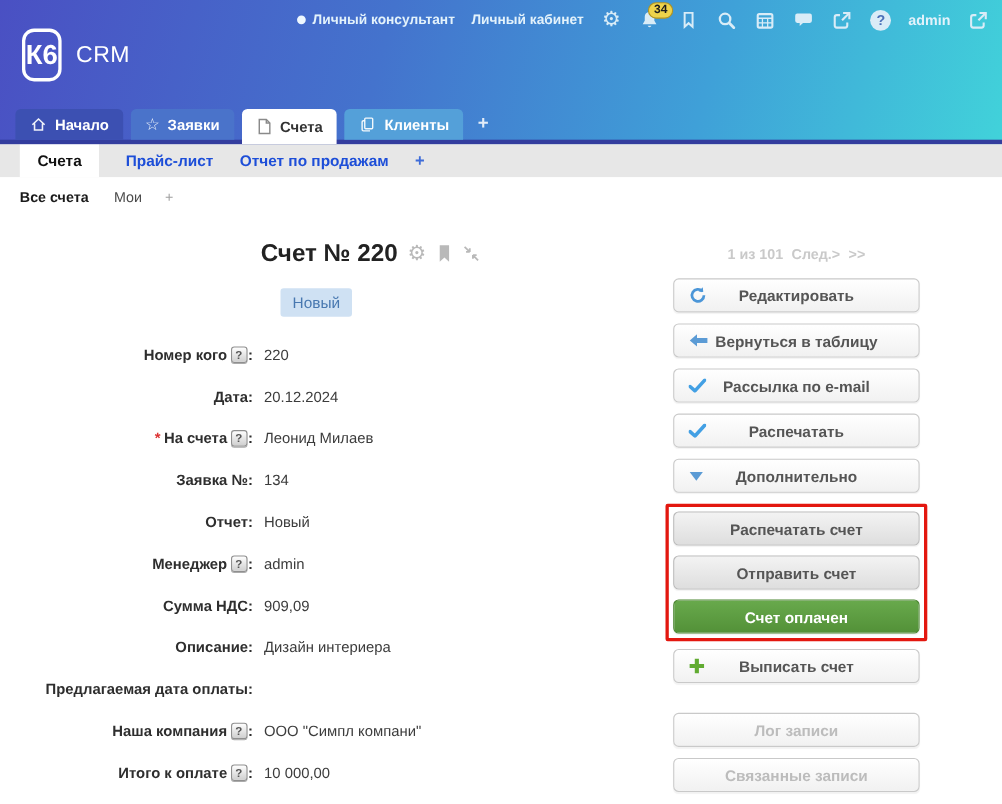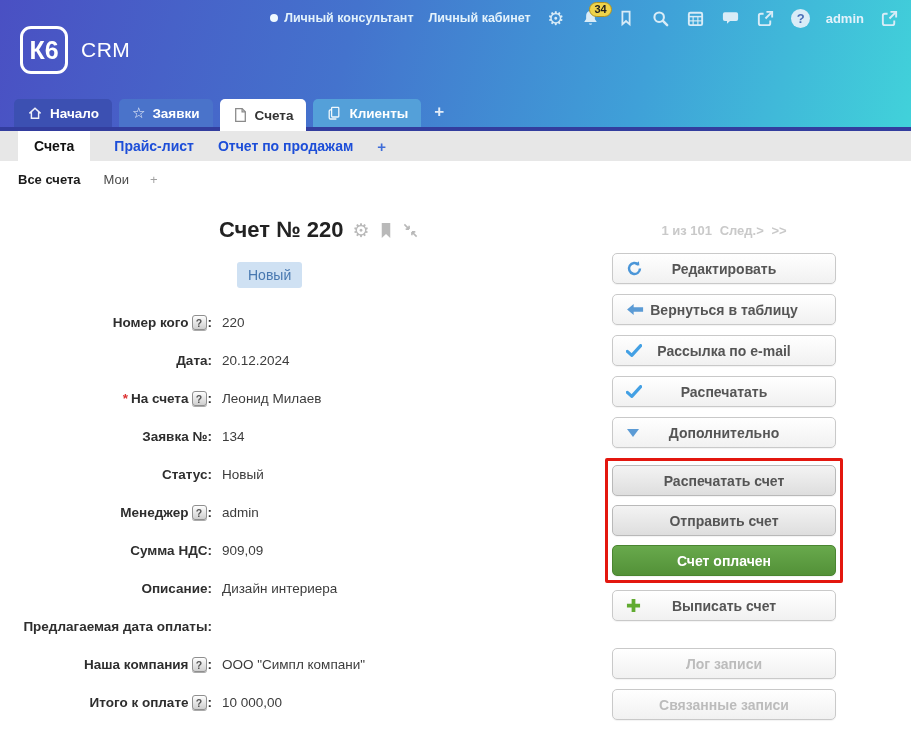--- a/index.html
+++ b/index.html
@@ -17,21 +17,21 @@
   .tb-icon { width:20px; height:20px; display:flex; align-items:center; justify-content:center; cursor:pointer; position:relative; }
   .tb-icon svg { display:block; }
   .gear-glyph { color:#d9ecf7; font-size:19px; line-height:19px; font-family:"DejaVu Sans",sans-serif; }
   .bell-badge { position:absolute; top:-6px; right:-11px; background:#eed34b; border:1px solid #ae9325;
     border-radius:9px; padding:0 4px; font-size:11px; font-weight:bold; color:#1e1e1e; line-height:13px; }
   .icon-q { width:19px; height:19px; border-radius:50%; background:#d9ecf7; color:#4a6fb8;
     font-weight:bold; font-size:13px; line-height:19px; text-align:center; }
   .admin-label { color:#e3f2fb; font-size:13px; font-weight:bold; }
 
   .logo-row { position:absolute; top:26px; left:20px; display:flex; align-items:center; }
-  .logo-box { width:48px; height:48px; border:3px solid #fff; border-radius:11px;
+  .logo-box { width:36px; height:48px; border:3px solid #fff; border-radius:11px;
     color:#fff; font-size:25px; font-weight:bold; display:flex; align-items:center; justify-content:center; }
   .brand { color:#fff; font-size:21px; margin-left:13px; letter-spacing:0.5px; }
 
   .main-tabs { position:absolute; left:14px; bottom:0; display:flex; align-items:flex-end; z-index:2; }
   .mtab { height:28px; margin:0 7px 4px 0; padding:0 13px; display:flex; align-items:center; gap:7px;
     border-radius:5px 5px 0 0; color:#fff; font-size:13.5px; font-weight:bold; cursor:pointer; }
   .mtab-home { background:#3c50b2; }
   .mtab-req  { background:#4a73ca; }
   .mtab-clients { background:#54a0d9; }
   .mtab.active { background:#fff; color:#333; height:32px; margin-bottom:0; }
@@ -46,21 +46,21 @@
   .stab-add { color:#3e6cd8; font-weight:bold; margin-left:24px; display:flex; align-items:center; font-size:15px; cursor:pointer; }
 
   
   .filters { padding:11px 0 0 18px; display:flex; align-items:center; font-size:13px; }
   .flt-all { font-weight:bold; color:#1a1a1a; cursor:pointer; }
   .flt-my { color:#4a4a4a; margin-left:23px; cursor:pointer; }
   .flt-add { color:#a0a0a0; margin-left:21px; cursor:pointer; }
 
   
   .content { display:flex; }
-  .left-col { flex:1; }
+  .left-col { flex:1; padding-left:18px; }
   .right-col { width:224px; margin-right:75px; flex-shrink:0; }
 
   .title-row { margin:30px 0 0 219px; display:flex; align-items:center; gap:9px; }
   .page-title { font-size:22px; font-weight:bold; color:#222; }
   .t-icon { color:#b9b9b9; cursor:pointer; display:flex; align-items:center; }
   .t-gear { font-size:19px; font-family:"DejaVu Sans",sans-serif; }
 
   .badge-row { margin:19px 0 0 237px; }
   .status-badge { display:inline-block; background:#cfe1f3; color:#4878b0; font-size:14px;
     padding:5px 11px; border-radius:3px; }
@@ -275,21 +275,21 @@
       <div class="field-row">
         <span class="field-label">
             <span>Заявка №</span>
             <span>:</span>
           </span>
         <span class="field-value">134</span>
       </div>
 
       <div class="field-row">
         <span class="field-label">
-            <span>Статус</span>
+            <span>Отчет</span>
             <span>:</span>
           </span>
         <span class="field-value">Новый</span>
       </div>
 
       <div class="field-row">
         <span class="field-label">
             <span>Менеджер</span>
             <span class="help-key">?</span>
             <span>:</span>

